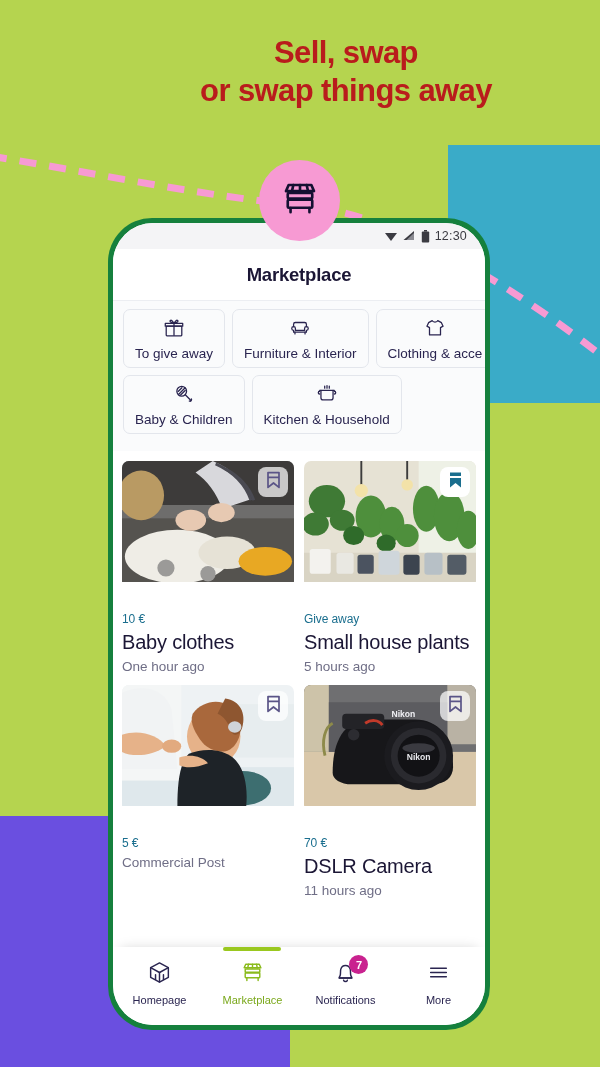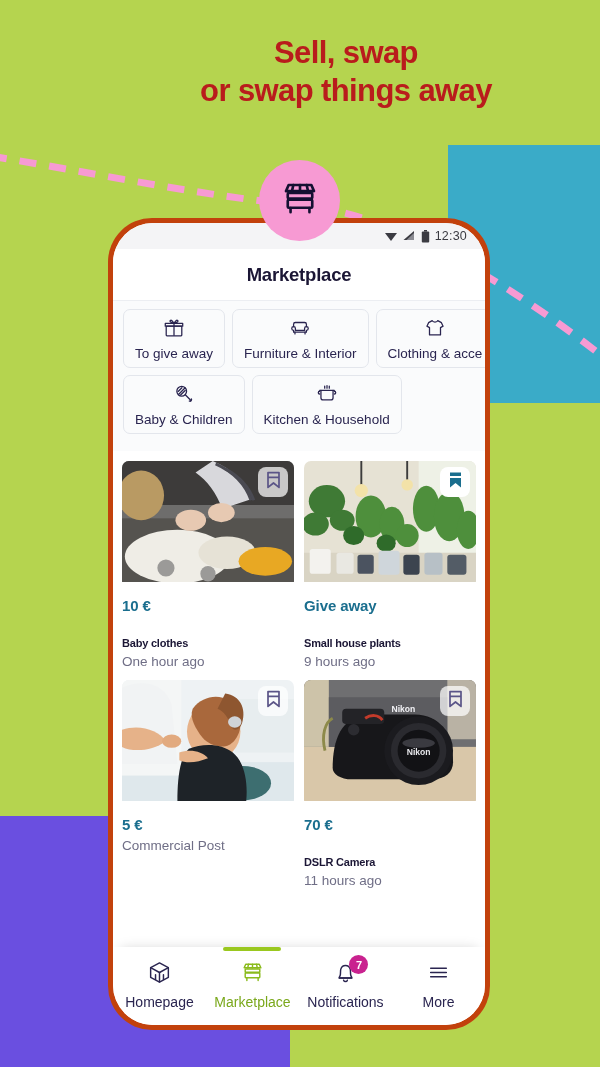--- a/index.html
+++ b/index.html
@@ -25,21 +25,21 @@
   .circle-badge {
     position:absolute; left:259px; top:160px; width:81px; height:81px;
     border-radius:50%; background:#f79ad3;
     display:flex; align-items:center; justify-content:center;
     z-index:6;
   }
 
   
   .phone {
     position:absolute; left:108px; top:218px; width:382px; height:812px;
-    background:#c2410c;
+    background:#15803d;
     border-radius:44px;
     padding:5px;
     z-index:5;
   }
   .phone-screen {
     width:100%; height:100%; background:#ffffff;
     border-radius:40px; overflow:hidden;
     display:flex; flex-direction:column;
     position:relative;
   }
@@ -86,40 +86,40 @@
     border-radius:7px; overflow:hidden;
   }
   .card-img .photo { position:absolute; inset:0; }
   .bookmark {
     position:absolute; right:6px; top:6px;
     width:30px; height:30px; border-radius:8px;
     display:flex; align-items:center; justify-content:center;
     background:rgba(255,255,255,0.72);
   }
   .bookmark.active { background:#ffffff; }
-  .card-price { font-size:15px; font-weight:bold; color:#1a6e8e; margin-top:9px; letter-spacing:-.1px;}
-  .card-title { font-size:11px; font-weight:bold; color:#1b1635; margin-top:23px; letter-spacing:-.2px; white-space:nowrap; }
+  .card-price { font-size:12px; font-weight:normal; color:#1a6e8e; margin-top:24px; letter-spacing:-.1px;}
+  .card-title { font-size:20px; font-weight:normal; color:#1b1635; margin-top:5px; letter-spacing:-.2px; white-space:nowrap; }
   .card-meta { font-size:13.5px; color:#6f6e86; margin-top:5px; }
 
   
   .bottom-nav {
     flex:0 0 auto; background:#ffffff; height:78px;
     display:flex; align-items:flex-start; justify-content:space-around;
     padding-top:0; position:relative;
     box-shadow:0 -6px 12px -8px rgba(0,0,0,.18);
   }
   .nav-item {
     width:20%; display:flex; flex-direction:column; align-items:center;
     padding-top:13px; position:relative;
   }
   .nav-item .indicator {
     position:absolute; top:0; left:50%; transform:translateX(-50%);
     width:58px; height:4px; border-radius:3px; background:#9ac81f;
   }
-  .nav-label { font-size:14px; color:#2a2550; margin-top:5px; }
+  .nav-label { font-size:11px; color:#2a2550; margin-top:5px; }
   .nav-item.active .nav-label { color:#7aa81b; }
   .nav-badge {
     position:absolute; top:8px; left:calc(50% + 4px);
     width:19px; height:19px; border-radius:50%;
     background:#c9228f; color:#fff;
     font-size:11px; font-weight:bold;
     display:flex; align-items:center; justify-content:center;
   }
 
   
@@ -320,21 +320,21 @@
               <span>
                 <svg width="15" height="18" viewBox="0 0 15 18">
                   <path d="M2 1.6 h11 v14.8 L7.5 12 L2 16.4 Z" fill="#1a6e8e"></path>
                   <path d="M2 6.0 h11" stroke="#ffffff" stroke-width="1.8"></path>
                 </svg>
               </span>
             </div>
           </div>
           <div class="card-price">Give away</div>
           <div class="card-title">Small house plants</div>
-          <div class="card-meta">9 hours ago</div>
+          <div class="card-meta">5 hours ago</div>
         </div>
 
       </div>
 
       <div class="listing-row">
 
         <div class="card">
           <div class="card-img">
             <svg class="photo" viewBox="0 0 180 127" preserveAspectRatio="xMidYMid slice">
               <rect width="180" height="127" fill="#eef2f4"></rect>

